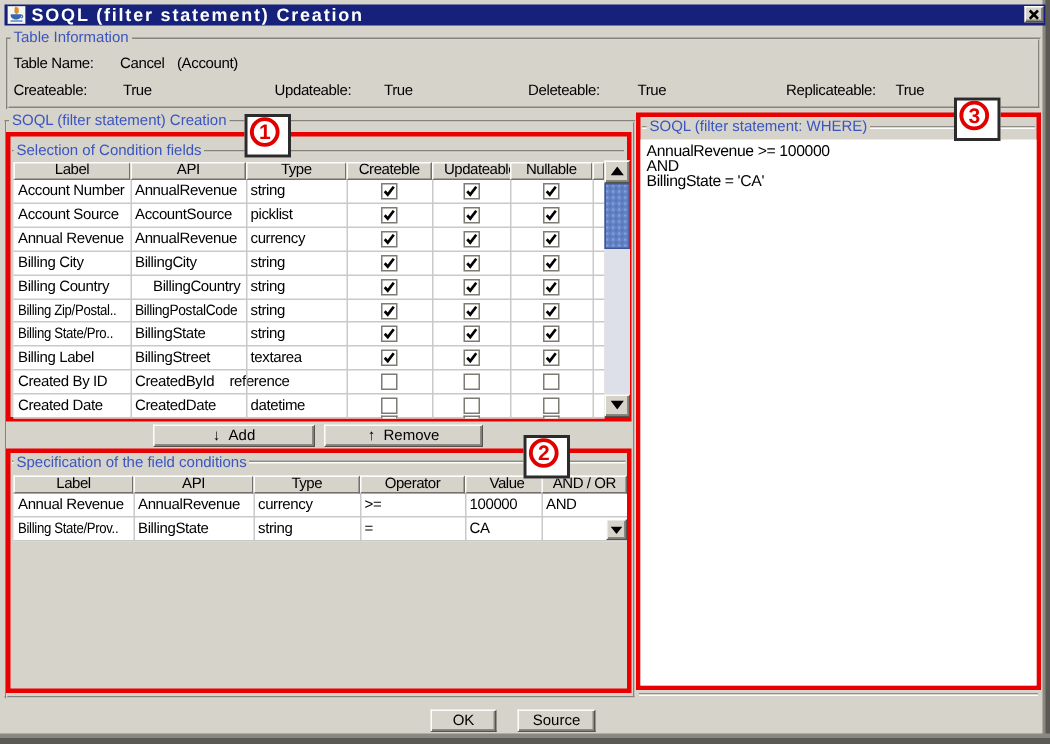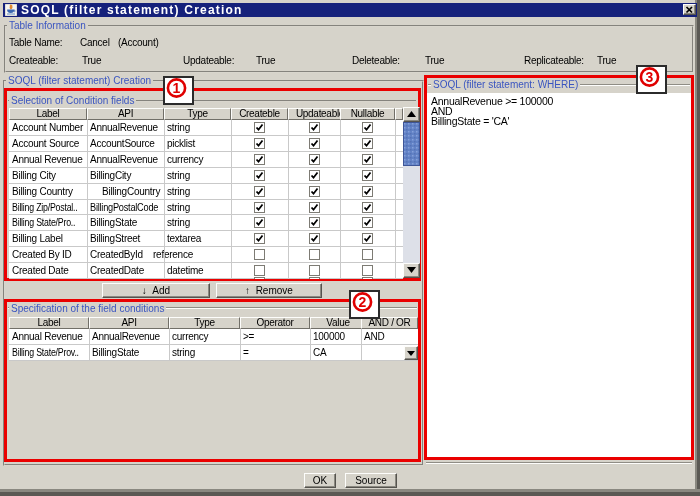--- a/index.html
+++ b/index.html
@@ -329,14 +329,14 @@
 <svg class="abs" style="left:349px;top:290px;" width="27" height="25" viewBox="0 0 27 25">
   <circle cx="13.5" cy="12" r="8.6" fill="none" stroke="#e00000" stroke-width="2.6"></circle>
   <text x="13.5" y="16.8" font-size="14" font-weight="bold" fill="#e00000" text-anchor="middle" font-family="Liberation Sans">2</text>
 </svg>
 <div class="badge" style="left:636px;top:65px;"></div>
 <svg class="abs" style="left:636px;top:65px;" width="27" height="25" viewBox="0 0 27 25">
   <circle cx="13.5" cy="12" r="8.6" fill="none" stroke="#e00000" stroke-width="2.6"></circle>
   <text x="13.5" y="16.8" font-size="14" font-weight="bold" fill="#e00000" text-anchor="middle" font-family="Liberation Sans">3</text>
 </svg>
 
-<div class="btn" style="left:304px;top:473px;width:32px;height:15px;line-height:14px;">OK</div>
+<div class="btn" style="left:287px;top:473px;width:44px;height:15px;line-height:14px;">OK</div>
 <div class="btn" style="left:345px;top:473px;width:52px;height:15px;line-height:14px;">Source</div>
 
 </body></html>

